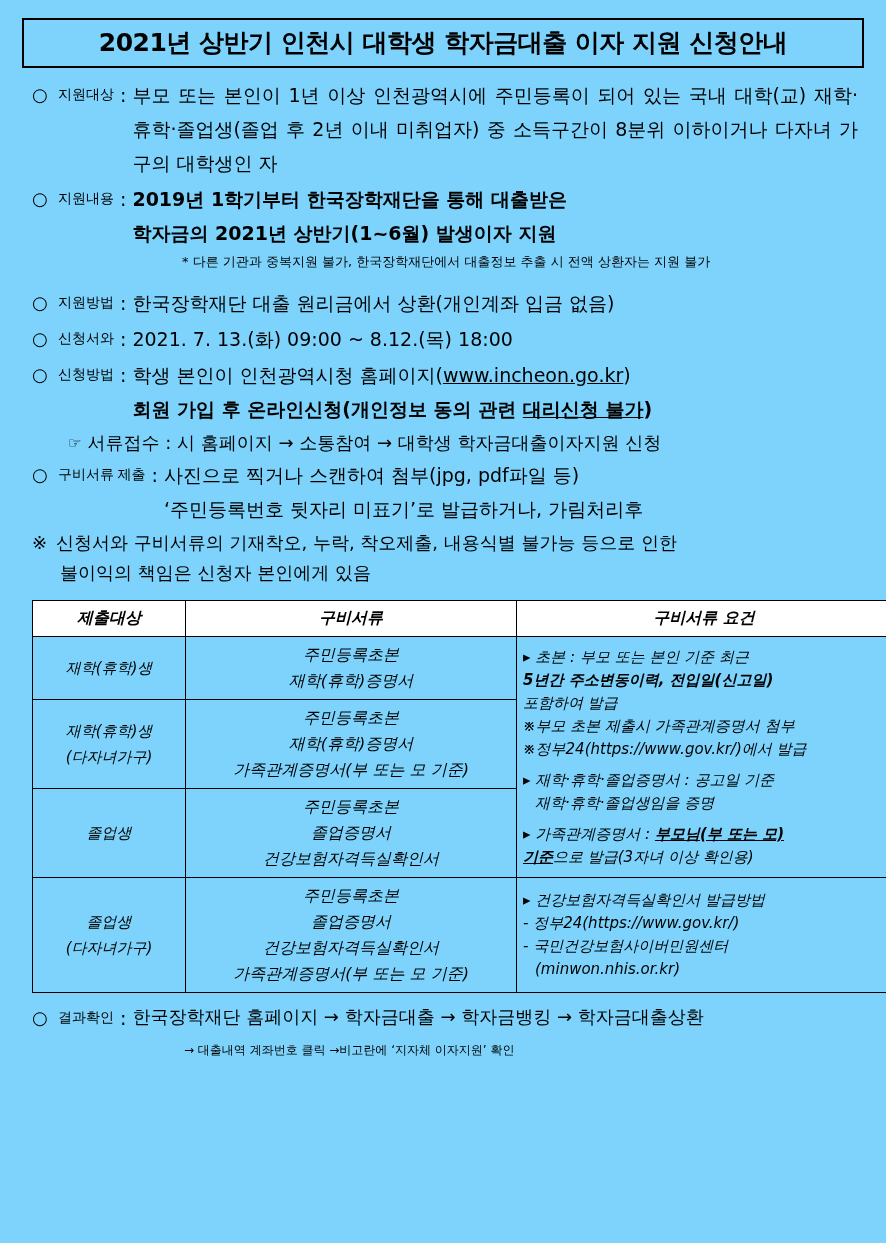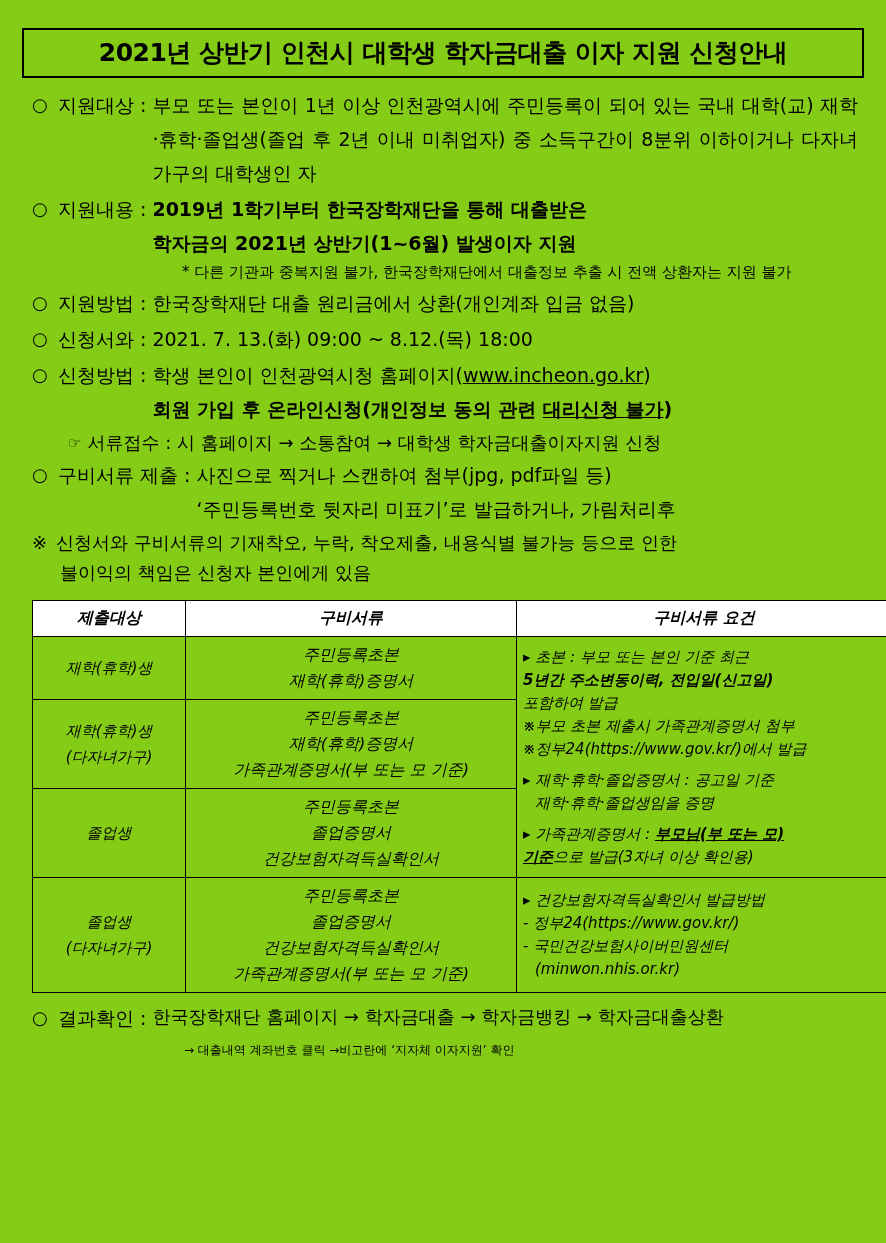--- a/index.html
+++ b/index.html
@@ -9,22 +9,22 @@
   }
   body {
     font-family: "DejaVu Sans", "Liberation Sans", sans-serif;
     color: #000000;
   }
   .page {
     width: 886px;
     height: 1243px;
     position: relative;
     box-sizing: border-box;
-    padding: 24px 18px 0 18px;
-    background: #84cc16;
+    padding: 14px 18px 0 18px;
+    background: #7dd3fc;
   }
   .title-box {
     border: 2px solid #000;
     text-align: center;
     padding: 6px 0 7px 0;
     margin: 4px 4px 0 4px;
   }
   .title-box .title-text {
     font-size: 25px;
     font-weight: bold;
@@ -40,42 +40,43 @@
     margin-bottom: 2px;
   }
   .bullet {
     width: 26px;
     flex: 0 0 26px;
     font-size: 18px;
     line-height: 34px;
     text-align: left;
   }
   .label {
-    font-size: 19px;
+    font-size: 14px;
     line-height: 34px;
     white-space: nowrap;
+    font-family: Liberation Serif, serif;
   }
   .colon {
     font-size: 19px;
     line-height: 34px;
     padding: 0 6px;
   }
   .content {
     font-size: 19px;
     line-height: 34px;
     flex: 1;
   }
   .justify {
     text-align: justify;
     text-justify: inter-word;
   }
   .small-note {
-    font-size: 15px;
+    font-size: 13px;
     line-height: 20px;
-    margin: 2px 0 4px 0;
+    margin: 2px 0 14px 0;
     padding-left: 150px;
     white-space: nowrap;
   }
   .note-row {
     display: flex;
     align-items: flex-start;
     font-size: 18px;
     line-height: 30px;
     margin-top: 2px;
   }

